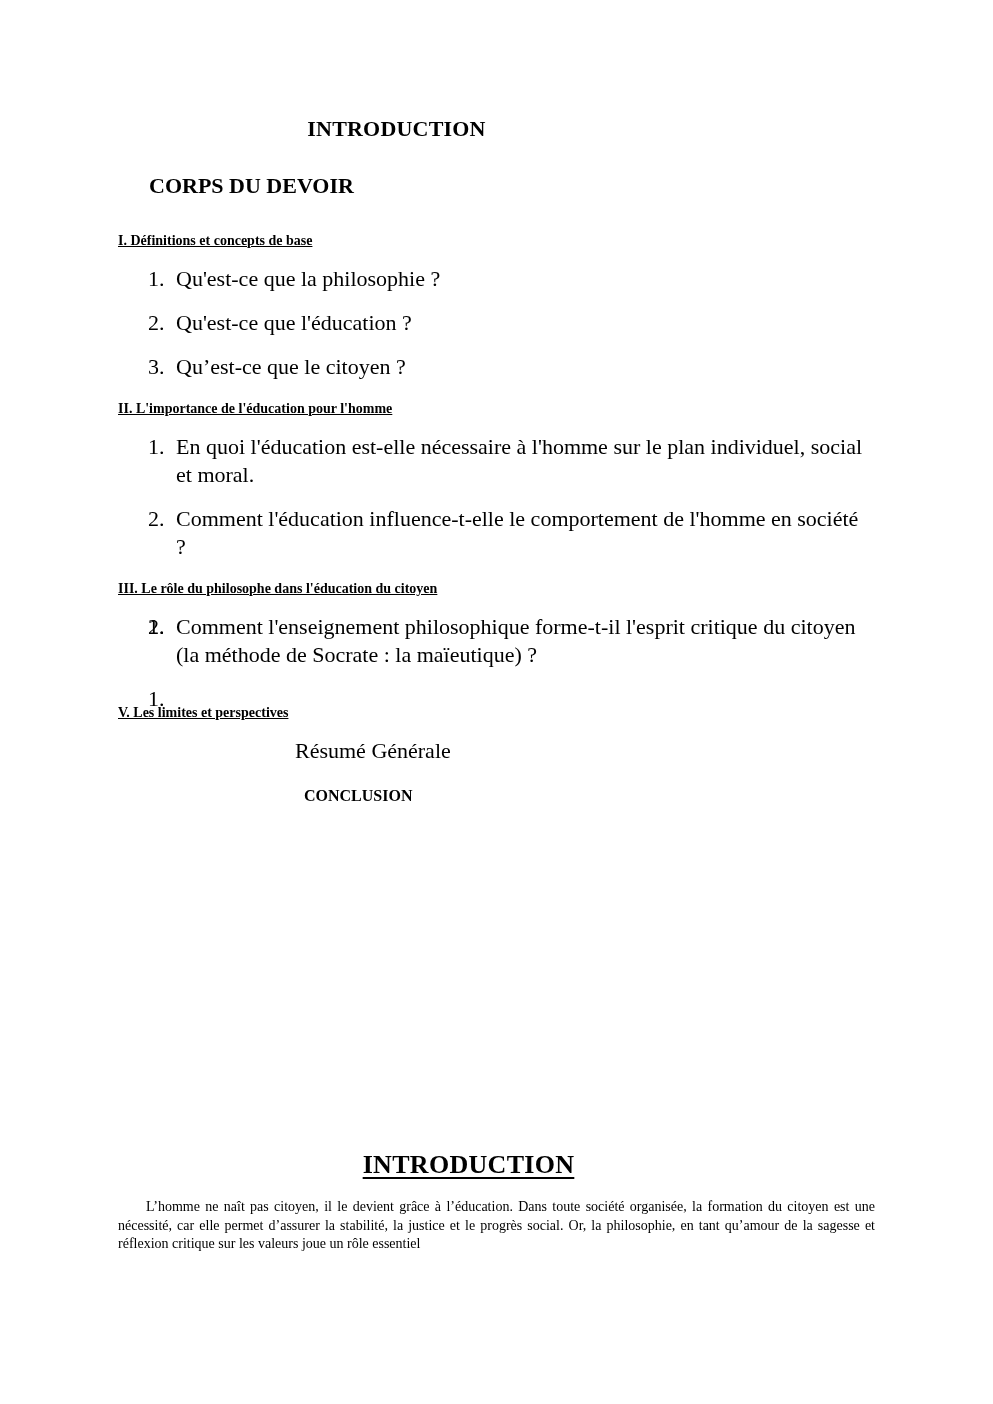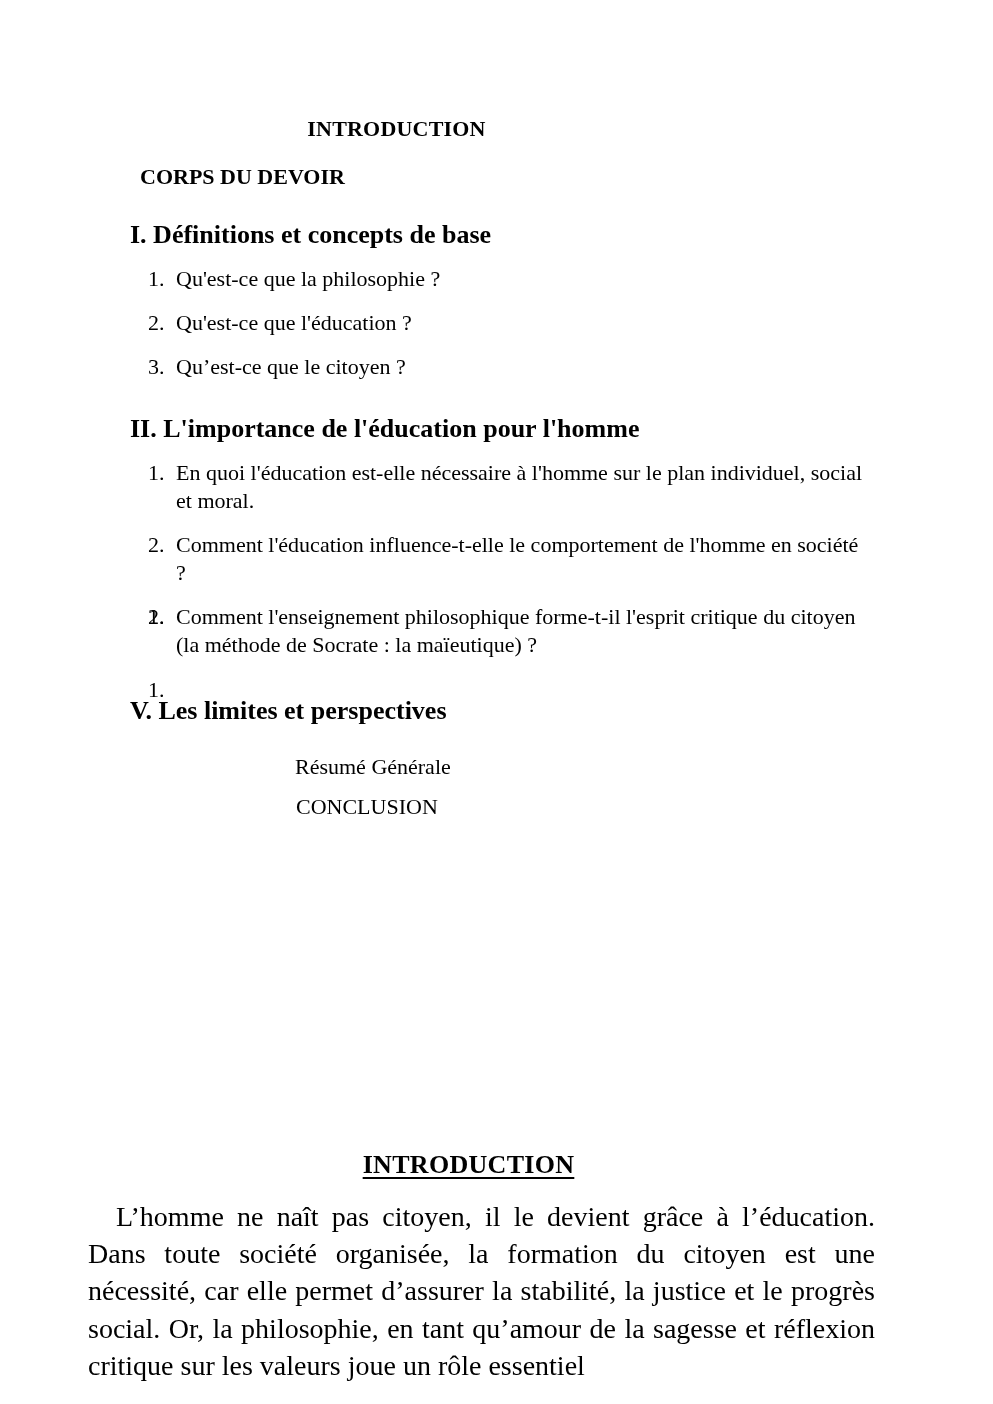--- a/index.html
+++ b/index.html
@@ -38,33 +38,34 @@
     margin: 0;
     padding-top: 118px;
     padding-right: 200px;
     line-height: 1.0;
     letter-spacing: 0.2px;
   }
 
   .corps-heading {
     font-size: 22px;
     font-weight: bold;
-    margin: 7px;
+    margin: 16px;
     padding-top: 19px;
     padding-left: 133px;
     line-height: 1.0;
   }
 
   .roman-heading {
-    font-size: 26px;
-    font-weight: bold;
-    margin: 12px;
+    font-size: 14px;
+    font-weight: bold;
+    margin: 0;
     padding-left: 118px;
     padding-top: 20px;
     line-height: 1.12;
+    text-decoration: underline;
   }
 
   .olist {
     list-style: none;
     margin: 0;
     padding: 0;
   }
 
   .olist li {
     position: relative;
@@ -87,23 +88,23 @@
   .centered-plain {
     font-size: 22px;
     margin: 0;
     padding-top: 19px;
     padding-left: 295px;
     line-height: 1.0;
     font-family: Liberation Serif, serif;
   }
 
   .centered-bold {
-    font-size: 22px;
-    font-weight: normal;
-    margin: 0;
+    font-size: 16px;
+    font-weight: bold;
+    margin: 8px;
     padding-top: 18px;
     padding-left: 296px;
     line-height: 1.0;
   }
 
   
   .intro-block {
     position: absolute;
     left: 0;
     top: 1152px;
@@ -116,25 +117,25 @@
     text-align: center;
     text-decoration: underline;
     text-underline-offset: 4px;
     margin: 0;
     padding-right: 56px;
     line-height: 1.0;
     letter-spacing: 0.3px;
   }
 
   .intro-para {
-    font-size: 28px;
+    font-size: 14px;
     line-height: 1.33;
     margin: 0;
     padding-top: 20px;
-    padding-left: 88px;
+    padding-left: 118px;
     padding-right: 118px;
     text-align: justify;
     text-indent: 28px;
     hyphens: none;
   }
 </style>
 </head>
 <body>
 
 <div class="page">
@@ -166,20 +167,21 @@
       <li>
         <span class="num">1.</span>
         <span>En quoi l'éducation est-elle nécessaire à l'homme sur le plan individuel, social et moral.</span>
       </li>
       <li>
         <span class="num">2.</span>
         <span>Comment l'éducation influence-t-elle le comportement de l'homme en société ?</span>
       </li>
     </ol>
 
+    <div class="roman-heading">III. Le rôle du philosophe dans l'éducation du citoyen</div>
     <ol class="olist">
       <li>
         <span class="num">1.</span>
       </li>
       <li>
         <span class="num">2.</span>
         <span>Comment l'enseignement philosophique forme-t-il l'esprit critique du citoyen (la méthode de Socrate : la maïeutique) ?</span>
       </li>
     </ol>
 

